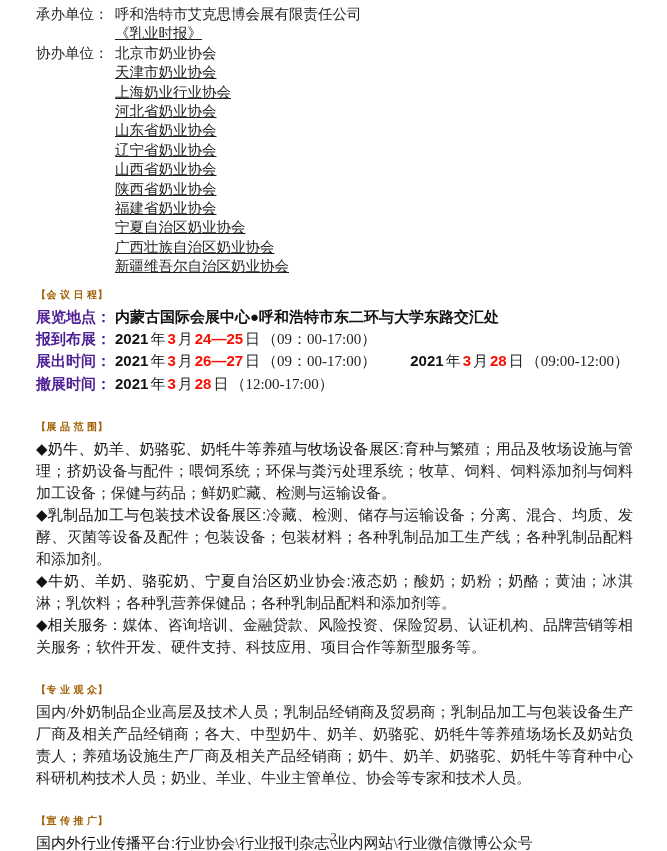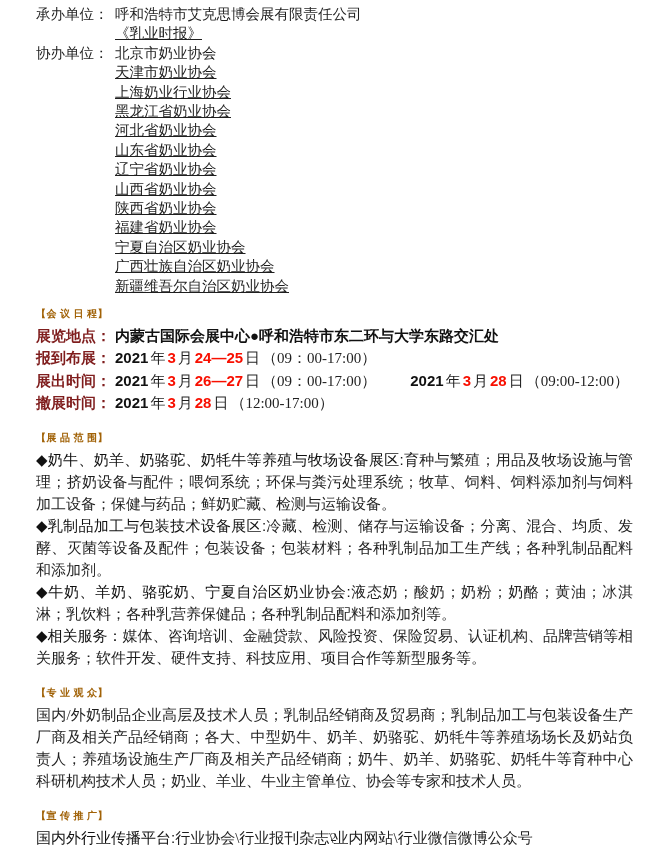--- a/index.html
+++ b/index.html
@@ -24,27 +24,27 @@
   
   .sec-h {
     margin: 0; padding: 0;
     color: #a16207;
     font-size: 10px;
     font-weight: bold;
     line-height: 22px;
     letter-spacing: 0.5px;
   }
   .mt-sched { margin-top: 7px; }
-  .mt-sec   { margin-top: 13px; }
+  .mt-sec   { margin-top: 21px; }
   
   .sched { font-size: 15px; line-height: 22.3px; }
   .sched-row { white-space: nowrap; }
   .sched-label {
     font-family: "Liberation Sans", "DejaVu Sans", sans-serif;
-    font-weight: bold; color: #7f1d1d;
+    font-weight: bold; color: #4c1d95;
     margin-right: 4px;
   }
   .venue-text { font-family: "Liberation Sans", "DejaVu Sans", sans-serif; font-weight: bold; color: #111; }
   .yr { font-family: "Liberation Sans", "DejaVu Sans", sans-serif; font-weight: bold; color: #111; }
   .red { color: #f80f00; font-family: "Liberation Sans", "DejaVu Sans", sans-serif; font-weight: bold; }
   .dc { margin: 0 2px; }
   .gap { display: inline-block; width: 34px; }
   
   .body-p {
     margin: 0; padding: 0;
@@ -74,21 +74,20 @@
       <span class="org-label">承办单位：</span><span>呼和浩特市艾克思博会展有限责任公司</span>
     </div>
     <div class="org-row indent">
       <span>《乳业时报》</span>
     </div>
     <div class="org-row">
       <span class="org-label">协办单位：</span><span>北京市奶业协会</span>
     </div>
     <div class="org-row indent"><span>天津市奶业协会</span></div>
     <div class="org-row indent"><span>上海奶业行业协会</span></div>
-    <div class="org-row indent"><span>黑龙江省奶业协会</span></div>
     <div class="org-row indent"><span>河北省奶业协会</span></div>
     <div class="org-row indent"><span>山东省奶业协会</span></div>
     <div class="org-row indent"><span>辽宁省奶业协会</span></div>
     <div class="org-row indent"><span>山西省奶业协会</span></div>
     <div class="org-row indent"><span>陕西省奶业协会</span></div>
     <div class="org-row indent"><span>福建省奶业协会</span></div>
     <div class="org-row indent"><span>宁夏自治区奶业协会</span></div>
     <div class="org-row indent"><span>广西壮族自治区奶业协会</span></div>
     <div class="org-row indent"><span>新疆维吾尔自治区奶业协会</span></div>
   </section>

